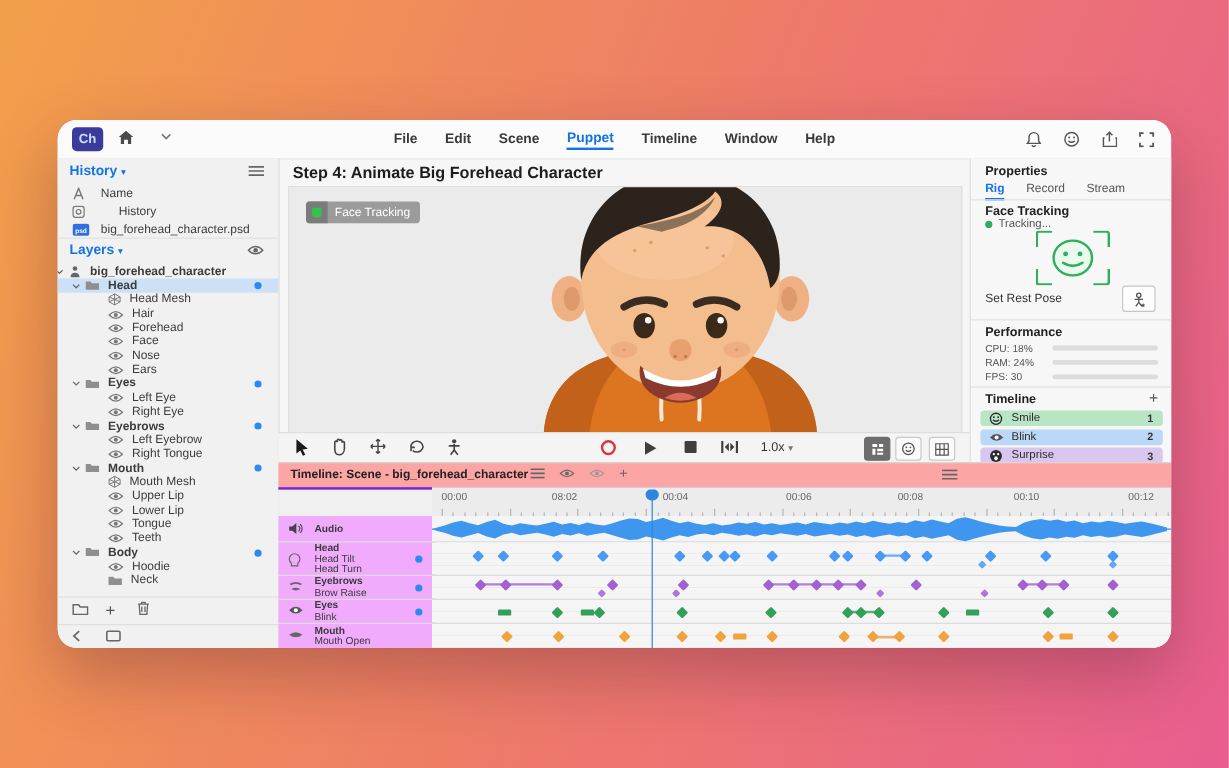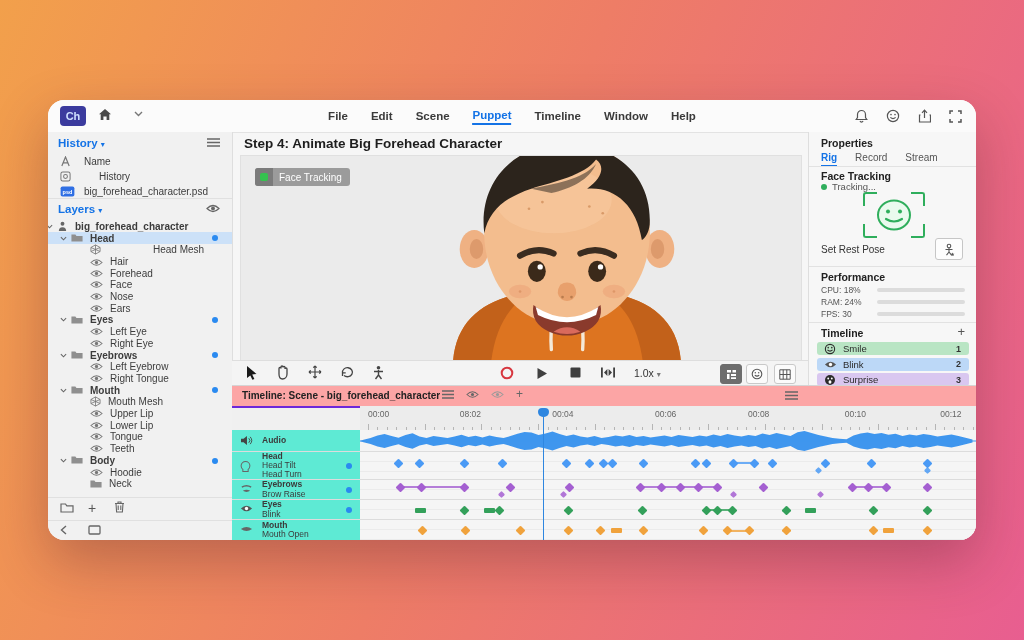--- a/index.html
+++ b/index.html
@@ -73,21 +73,21 @@
   .tl-head{position:absolute;left:0;top:0;width:744px;height:20px;background:#fca5a5;border-bottom:2px solid #6d28d9;}
   .tl-title{position:absolute;left:10px;top:4px;font-size:10px;font-weight:bold;color:#222;white-space:nowrap;}
   .tl-hicons{position:absolute;left:210px;top:4px;display:flex;gap:12px;color:#555;}
   .tc-block{position:absolute;left:0;top:20px;width:128px;height:24px;background:#efefef;border-bottom:1px solid #d8d8d8;}
   .tc-main{position:absolute;left:8px;top:2px;font-size:15px;color:#2b2b2b;letter-spacing:.5px;}
   .tc-sub{position:absolute;left:9px;top:17px;font-size:6.5px;color:#999;}
   .tc-fps{position:absolute;left:84px;top:8px;font-size:8.5px;color:#555;}
   .ruler{position:absolute;left:128px;top:20px;width:616px;height:24px;background:#ececec;border-bottom:1px solid #c9c9c9;}
   .r-lbl{position:absolute;top:3px;font-size:8.5px;color:#666;}
   .r-tick{position:absolute;bottom:0;width:1px;background:#b5b5b5;}
-  .tracks-labels{position:absolute;left:0;top:44px;width:128px;height:111px;background:#5eead4;border-right:3px solid #22c55e;}
+  .tracks-labels{position:absolute;left:0;top:44px;width:128px;height:111px;background:#f0abfc;border-right:3px solid #22c55e;}
   .trk{position:absolute;left:0;width:128px;border-bottom:1px solid #dcdcdc;box-sizing:border-box;}
   .trk .t-ico{position:absolute;left:8px;color:#555;}
   .trk .t-lines{position:absolute;left:30px;top:0;display:flex;flex-direction:column;justify-content:center;height:100%;}
   .trk .t-lines span{font-size:8.5px;line-height:9.3px;color:#3b3b3b;white-space:nowrap;}
   .trk .t-lines span:first-child{font-weight:bold;}
   .tracks-content{position:absolute;left:128px;top:44px;width:616px;height:111px;}
   .lane{position:absolute;left:0;width:616px;border-bottom:1px solid #dcdcdc;box-sizing:border-box;background:#f4f4f4;}
   .lane.striped{background:repeating-linear-gradient(180deg,#f5f5f5 0 9px,#ebebeb 9px 10px);}
   .kf{position:absolute;width:7px;height:7px;transform:rotate(45deg);border-radius:1px;}
   .kf.small{width:5px;height:5px;}
@@ -217,21 +217,21 @@
             </svg>
           </span>
           <span style="margin-left:4px;display:flex">
             <svg width="12" height="10" viewBox="0 0 14 11">
               <path d="M0.5 1.5 h4.6 l1.3 1.8 h7.1 v6.2 h-13 Z" fill="#8f8f8f"></path>
             </svg>
           </span>
           <span class="lbl" style="margin-left:7px;font-weight:bold">Head</span>
           <span class="dot"></span>
         </div>
-        <div class="sb-row" style="top: 111.9px; height: 11.7px; gap: 45px;">
+        <div class="sb-row" style="top: 111.9px; height: 11.7px;">
           <span style="margin-left:42px;display:flex">
             <svg width="11" height="11" viewBox="0 0 12 12">
               <path d="M6 1 L11 3.8 L11 8.2 L6 11 L1 8.2 L1 3.8 Z M6 1 L6 11 M1 3.8 L11 8.2 M11 3.8 L1 8.2" fill="none" stroke="#777" stroke-width="0.9"></path>
             </svg>
           </span>
           <span class="lbl" style="margin-left:7px;font-weight:normal">Head Mesh</span>
         </div>
         <div class="sb-row" style="top: 123.6px; height: 11.7px; align-items: flex-end;">
           <span style="margin-left:42px;display:flex">
             <svg width="13" height="9" viewBox="0 0 14 9">

